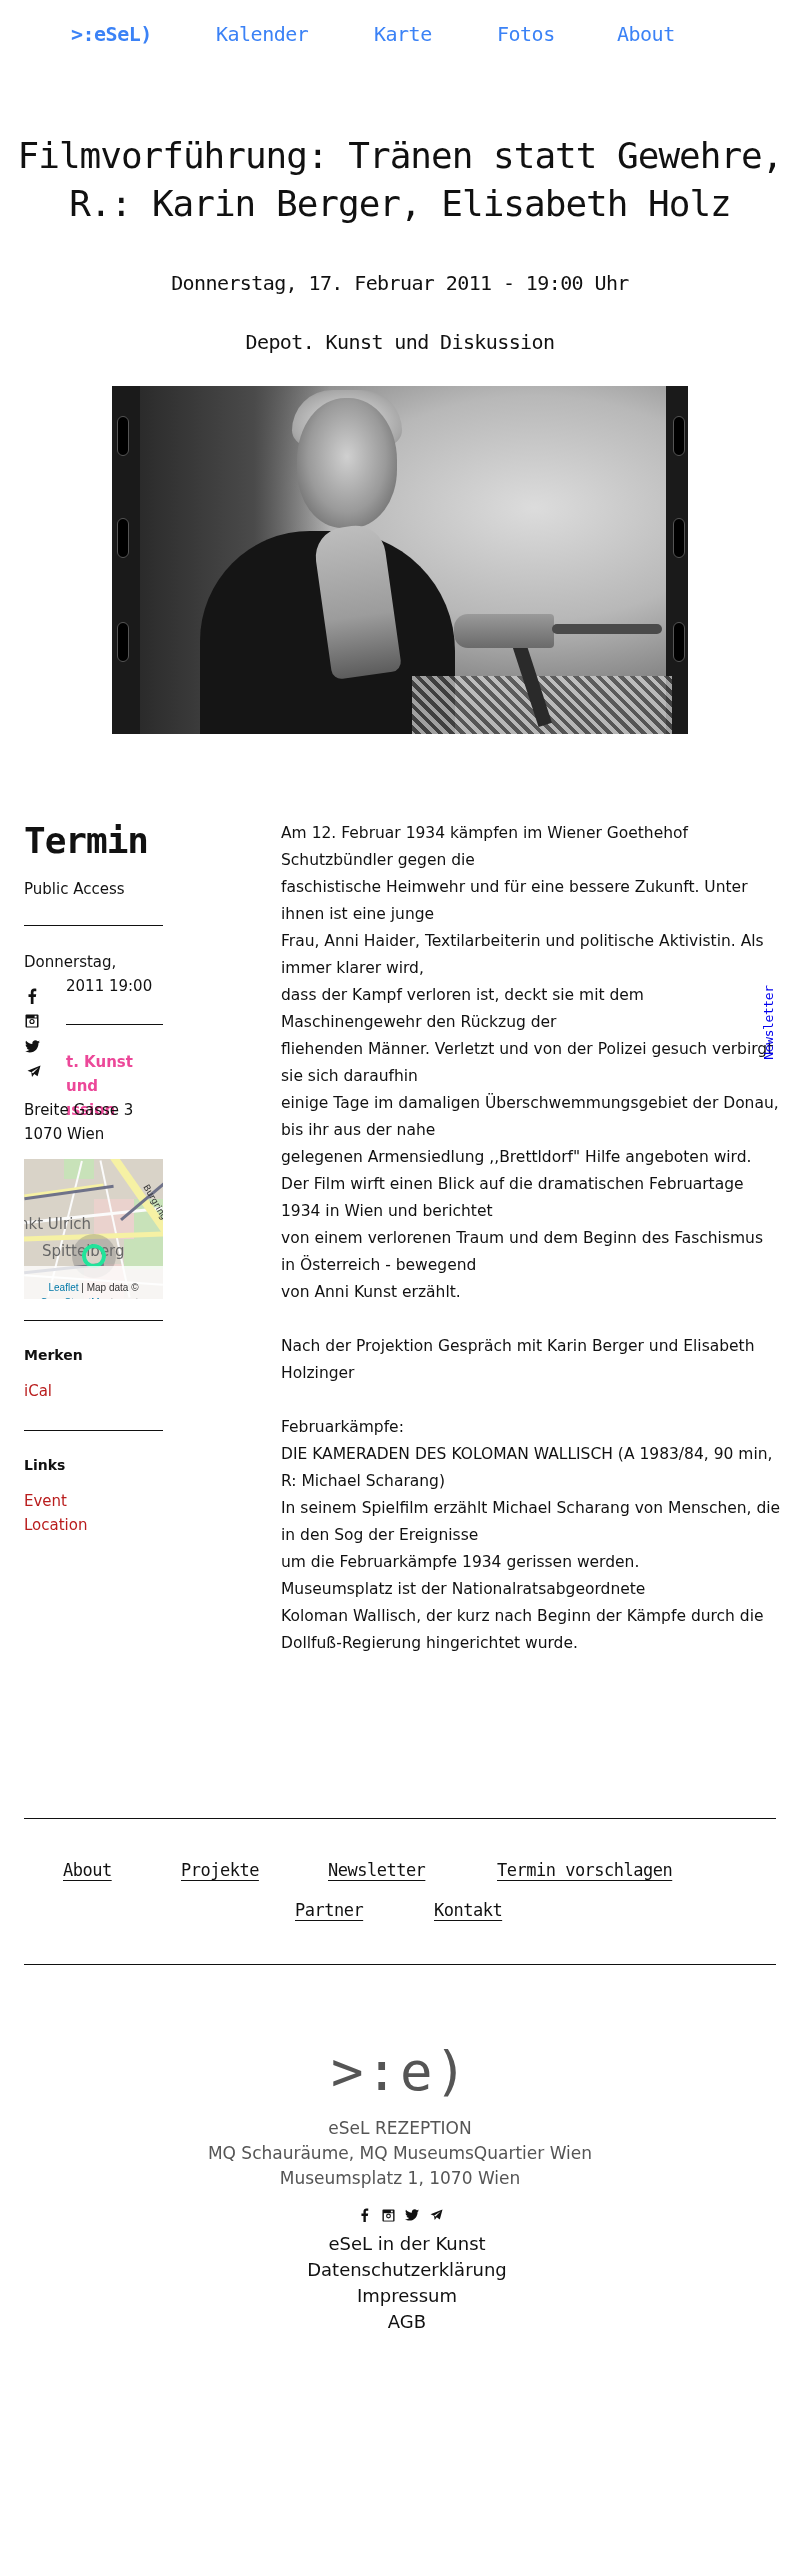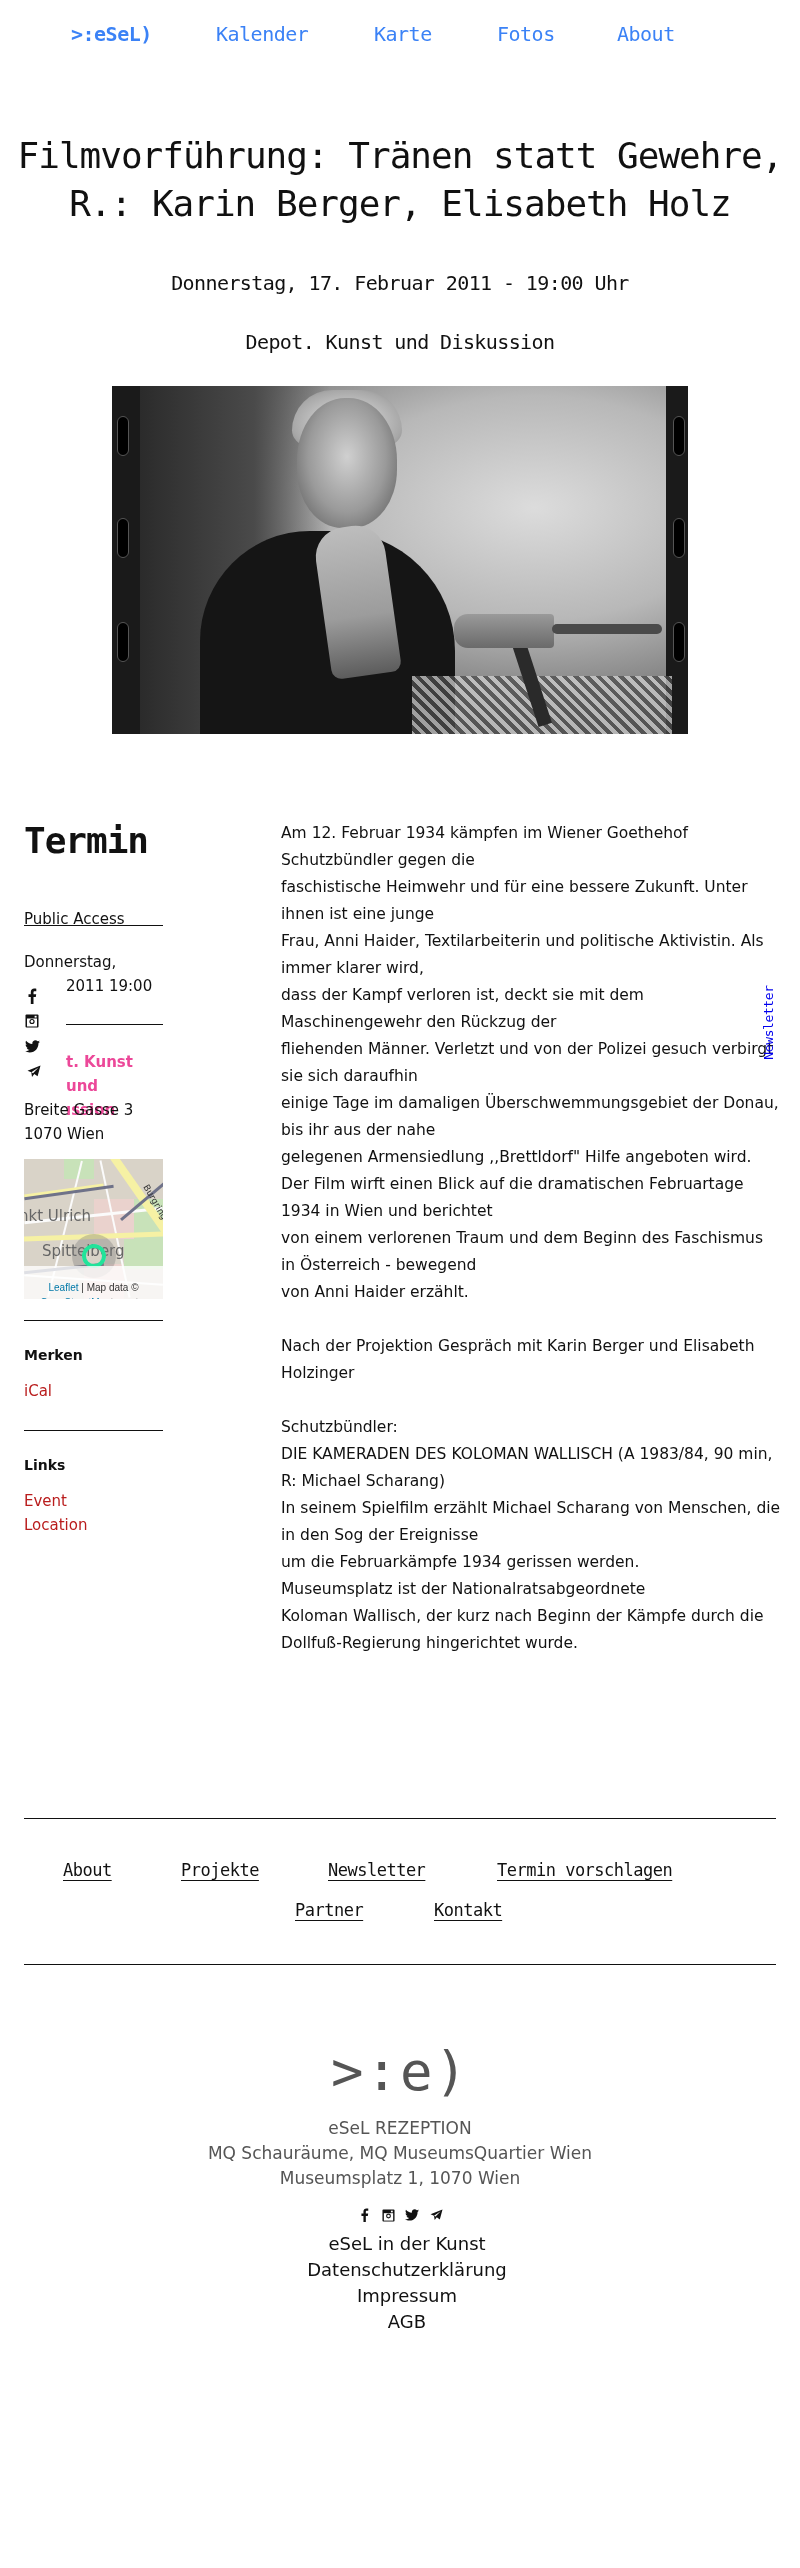--- a/index.html
+++ b/index.html
@@ -100,21 +100,21 @@
       background: #2a2a2a; transform: rotate(-18deg); transform-origin: top;
     }
 
     
     .sidebar { position: absolute; left: 24px; top: 820px; width: 139px; }
     .sidebar .heading {
       position: absolute; top: 0; left: 0;
       font-family: "DejaVu Sans Mono", monospace; font-size: 36px; letter-spacing: -1px;
       white-space: nowrap;
     }
-    .sidebar .access { position: absolute; top: 60px; font-size: 15px; margin-top: 30px; }
+    .sidebar .access { position: absolute; top: 60px; font-size: 15px; }
     .sidebar .rule { position: absolute; left: 0; width: 139px; height: 1px; background: #111; }
     .sidebar .date { position: absolute; top: 130px; font-size: 15px; line-height: 24px; width: 139px; }
     .sidebar .loc-name { position: absolute; top: 230px; font-size: 15px; font-weight: bold; line-height: 24px; width: 139px; }
     .sidebar .addr { position: absolute; top: 278px; font-size: 15px; line-height: 24px; width: 139px; }
     .sidebar .map {
       position: absolute; top: 339px; left: 0; width: 139px; height: 140px; overflow: hidden;
       background: #d9d3c8;
     }
     .sidebar .sec-title { position: absolute; font-size: 14px; font-weight: bold; }
     .sidebar .sec-link { position: absolute; font-size: 15px; color: #b91c1c; text-decoration: none; }
@@ -255,21 +255,21 @@
     <div class="street" style="left:0;top:55px;width:139px;height:3px;transform:rotate(-6deg)"></div>
     <div class="street" style="left:0;top:120px;width:139px;height:2px;transform:rotate(4deg)"></div>
     <div class="street" style="left:40px;top:0;width:2px;height:140px;transform:rotate(14deg)"></div>
     <div class="street" style="left:90px;top:0;width:2px;height:140px;transform:rotate(-12deg)"></div>
     <div class="road" style="left:80px;top:-10px;width:8px;height:180px;transform:rotate(-35deg);transform-origin:top"></div>
     <div class="road" style="left:0;top:30px;width:80px;height:5px;transform:rotate(-8deg)"></div>
     <div class="road" style="left:0;top:75px;width:139px;height:5px;transform:rotate(-2deg)"></div>
     <div class="tram" style="left:0;top:32px;width:90px;transform:rotate(-8deg)"></div>
     <div class="tram" style="left:0;top:108px;width:80px;transform:rotate(-6deg)"></div>
     <div class="tram" style="left:90px;top:40px;width:60px;transform:rotate(-40deg)"></div>
-    <div class="label" style="left:-5px;top:48px">nkt Ulrich</div>
+    <div class="label" style="left:-5px;top:56px">nkt Ulrich</div>
     <div class="label" style="left:18px;top:83px">Spittelberg</div>
     <div class="label-small" style="left:112px;top:38px">Burgring</div>
     <div class="marker"></div>
     <div class="attrib">
       <a href="#">Leaflet</a><span> | Map data ©</span><br>
       <a href="#">OpenStreetMap</a><span style="color:#bbb">imgrube</span>
     </div>
   </div>
 
   <div class="rule" style="top:500px"></div>
@@ -313,27 +313,27 @@
   <div id="para1">
       <p>Am 12. Februar 1934 kämpfen im Wiener Goethehof Schutzbündler gegen die</p>
       <p>faschistische Heimwehr und für eine bessere Zukunft. Unter ihnen ist eine junge</p>
       <p>Frau, Anni Haider, Textilarbeiterin und politische Aktivistin. Als immer klarer wird,</p>
       <p>dass der Kampf verloren ist, deckt sie mit dem Maschinengewehr den Rückzug der</p>
       <p>fliehenden Männer. Verletzt und von der Polizei gesuch verbirgt sie sich daraufhin</p>
       <p>einige Tage im damaligen Überschwemmungsgebiet der Donau, bis ihr aus der nahe</p>
       <p>gelegenen Armensiedlung ,,Brettldorf" Hilfe angeboten wird.</p>
       <p>Der Film wirft einen Blick auf die dramatischen Februartage 1934 in Wien und berichtet</p>
       <p>von einem verlorenen Traum und dem Beginn des Faschismus in Österreich - bewegend</p>
-      <p>von Anni Haider erzählt.</p>
+      <p>von Anni Kunst erzählt.</p>
     </div>
   <div class="gap"></div>
   <p>Nach der Projektion Gespräch mit Karin Berger und Elisabeth Holzinger</p>
   <div class="gap"></div>
   <div id="para3">
-      <p>Schutzbündler:</p>
+      <p>Februarkämpfe:</p>
       <p>DIE KAMERADEN DES KOLOMAN WALLISCH (A 1983/84, 90 min, R: Michael Scharang)</p>
       <p>In seinem Spielfilm erzählt Michael Scharang von Menschen, die in den Sog der Ereignisse</p>
       <p>um die Februarkämpfe 1934 gerissen werden.</p>
       <p>Museumsplatz ist der Nationalratsabgeordnete</p>
       <p>Koloman Wallisch, der kurz nach Beginn der Kämpfe durch die Dollfuß-Regierung hingerichtet wurde.</p>
     </div>
 </article>
 
 <a class="newsletter-tab" href="#">
   <span>Newsletter</span>

